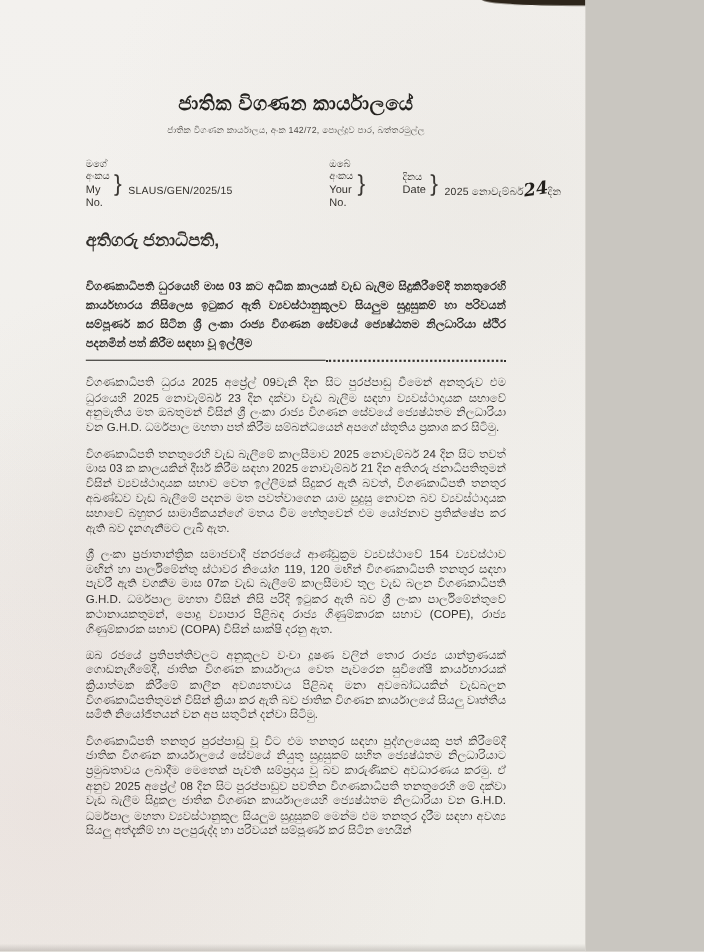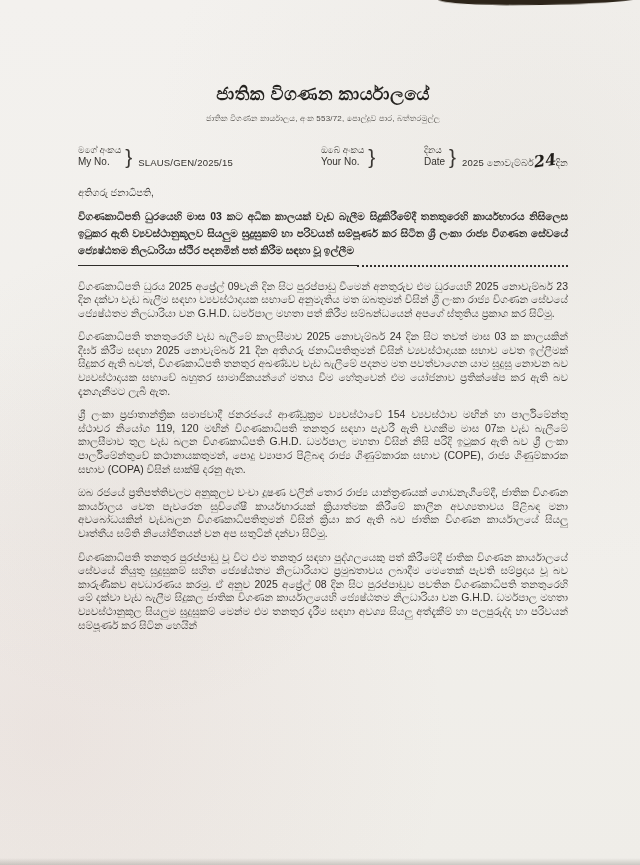--- a/index.html
+++ b/index.html
@@ -3,21 +3,21 @@
 <meta charset="utf-8">
 <style>
   * { margin: 0; padding: 0; box-sizing: border-box; }
   html, body { width: 640px; }
   body {
     font-family: "Liberation Sans", "DejaVu Sans", sans-serif;
     background: #c9c6c0;
   }
   .page {
     position: relative;
-    width: 640px;
+    width: 532px;
     height: 865px;
     overflow: hidden;
     background-color: #f2f0ec;
     background-image:
       radial-gradient(circle at 8% 85%, rgba(205,165,165,0.14), transparent 42%),
       radial-gradient(circle at 22% 55%, rgba(185,175,165,0.10), transparent 35%),
       radial-gradient(circle at 85% 20%, rgba(210,205,195,0.18), transparent 45%),
       linear-gradient(to bottom, #f3f1ee 0%, #f1efeb 60%, #efede8 100%);
     color: #2e2c29;
   }
@@ -95,21 +95,21 @@
     font-family: "DejaVu Serif", serif;
     font-style: italic;
     font-weight: bold;
     font-size: 16px;
     line-height: 0.8;
     transform: rotate(-8deg);
     margin: 0 -1px 0 0;
     color: #211e1a;
   }
   
-  .addressee { font-size: 10px; line-height: 1.55; margin-bottom: 7px; color: #33302c; }
+  .addressee { font-size: 16px; line-height: 1.55; margin-bottom: 21px; color: #33302c; font-weight: bold; }
   
   .subject {
     font-size: 10.5px;
     font-weight: bold;
     text-align: justify;
     line-height: 17px;
     color: #2b2926;
     margin-bottom: 3px;
   }
   .subject-rule { display: flex; height: 4px; margin-bottom: 14px; align-items: flex-end; }
@@ -127,21 +127,21 @@
 </head>
 <body>
 
 <div class="page">
   <div class="artifact-top"></div>
 
   <div class="content">
 
     <div class="letterhead">
       <div class="org-title">ජාතික විගණන කාර්යාලයේ</div>
-      <div class="org-address">ජාතික විගණන කාර්යාලය, අංක 553/72, පොල්දූව පාර, බත්තරමුල්ල</div>
+      <div class="org-address">ජාතික විගණන කාර්යාලය, අංක 142/72, පොල්දූව පාර, බත්තරමුල්ල</div>
     </div>
 
     <div class="ref-row">
       <div class="ref-my">
         <div class="ref-labels">
           <div class="si">මගේ අංකය</div>
           <div class="en">My No.</div>
         </div>
         <span class="brace">}</span>
         <span class="ref-value">SLAUS/GEN/2025/15</span>

